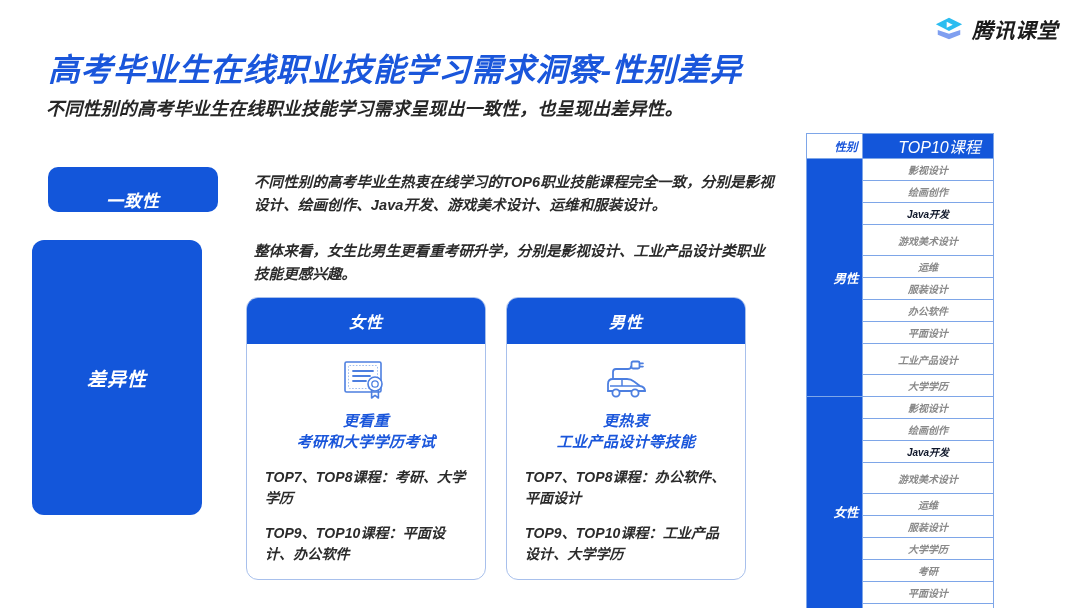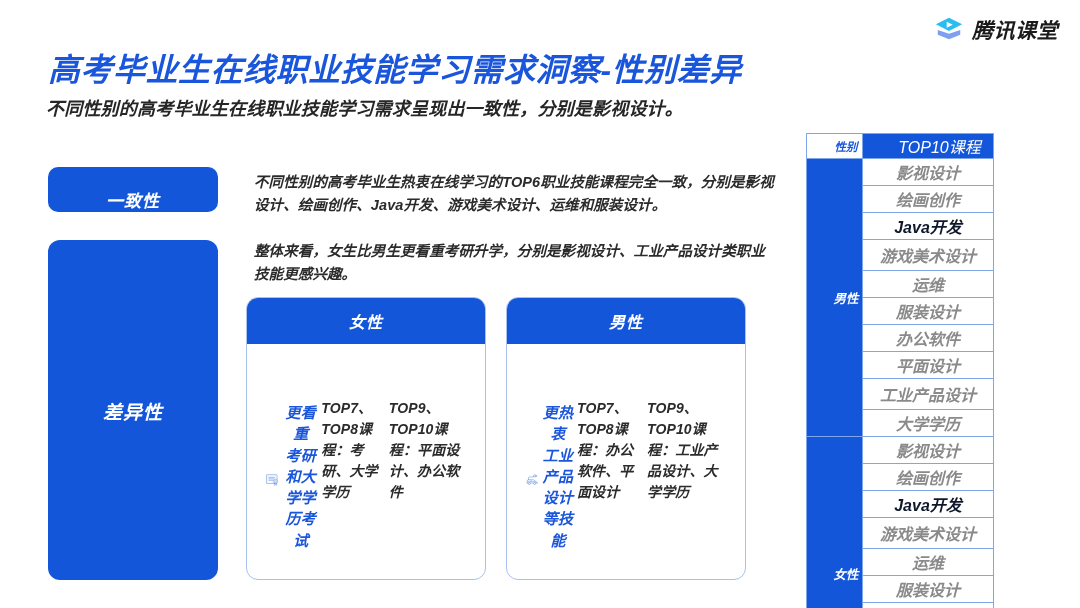--- a/index.html
+++ b/index.html
@@ -74,24 +74,24 @@
     align-items: flex-end;
     justify-content: center;
     color: #ffffff;
     font-size: 17px;
     font-weight: 700;
     font-style: italic;
     letter-spacing: 1px;
   }
   .pill-difference {
     position: absolute;
-    left: 48px;
+    left: 32px;
     top: 240px;
     width: 170px;
-    height: 340px;
+    height: 275px;
     background: #1356da;
     border-radius: 12px;
     display: flex;
     align-items: center;
     justify-content: center;
     color: #ffffff;
     font-size: 19px;
     font-weight: 700;
     font-style: italic;
     letter-spacing: 1px;
@@ -137,22 +137,22 @@
     font-weight: 700;
     font-style: italic;
     letter-spacing: 1px;
     flex: none;
   }
 
   .card-body {
     flex: 1;
     padding: 14px 18px 10px 18px;
     display: flex;
+    flex-direction: column;
     align-items: center;
-    margin-top: 40px;
   }
 
   .card-icon { height: 44px; margin-bottom: 8px; display: block; }
 
   .card-highlight {
     text-align: center;
     color: #1a56db;
     font-size: 15px;
     font-weight: 700;
     font-style: italic;
@@ -204,21 +204,21 @@
   }
   .rank-table td.gender-cell {
     background: #1356da;
     color: #ffffff;
     font-size: 12.5px;
     font-weight: 700;
   }
   .rank-table td.course-cell {
     background: #ffffff;
     color: #8a8a8a;
-    font-size: 16px;
+    font-size: 10px;
     font-weight: 600;
     height: 22px;
     padding: 1px 2px;
   }
   .rank-table td.course-cell.tall { height: 31px; }
   .rank-table td.course-cell.dark { color: #0f172a; font-weight: 700; margin-top: 28px; }
 </style>
 </head>
 <body>
 
@@ -227,21 +227,21 @@
   <div class="logo">
     <svg class="logo-mark" viewBox="0 0 32 32">
       <path d="M4 22 L16 27 L28 22 L28 17 L16 21 L4 17 Z" fill="#7f9ff0"></path>
       <path d="M16 4 L30 11 L16 18 L2 11 Z" fill="#2bbdf0"></path>
       <path d="M13.5 8.2 L20 11.4 L13.5 14.6 Z" fill="#ffffff"></path>
     </svg>
     <span class="logo-text">腾讯课堂</span>
   </div>
 
   <div class="title">高考毕业生在线职业技能学习需求洞察-性别差异</div>
-  <div class="subtitle">不同性别的高考毕业生在线职业技能学习需求呈现出一致性，分别是影视设计。</div>
+  <div class="subtitle">不同性别的高考毕业生在线职业技能学习需求呈现出一致性，也呈现出差异性。</div>
 
   <div class="pill-consistency">
     <span>一致性</span>
   </div>
   <div class="pill-difference">
     <span>差异性</span>
   </div>
 
   <div class="para para-consistency">不同性别的高考毕业生热衷在线学习的TOP6职业技能课程完全一致，分别是影视设计、绘画创作、Java开发、游戏美术设计、运维和服装设计。</div>
   <div class="para para-difference">整体来看，女生比男生更看重考研升学，分别是影视设计、工业产品设计类职业技能更感兴趣。</div>

